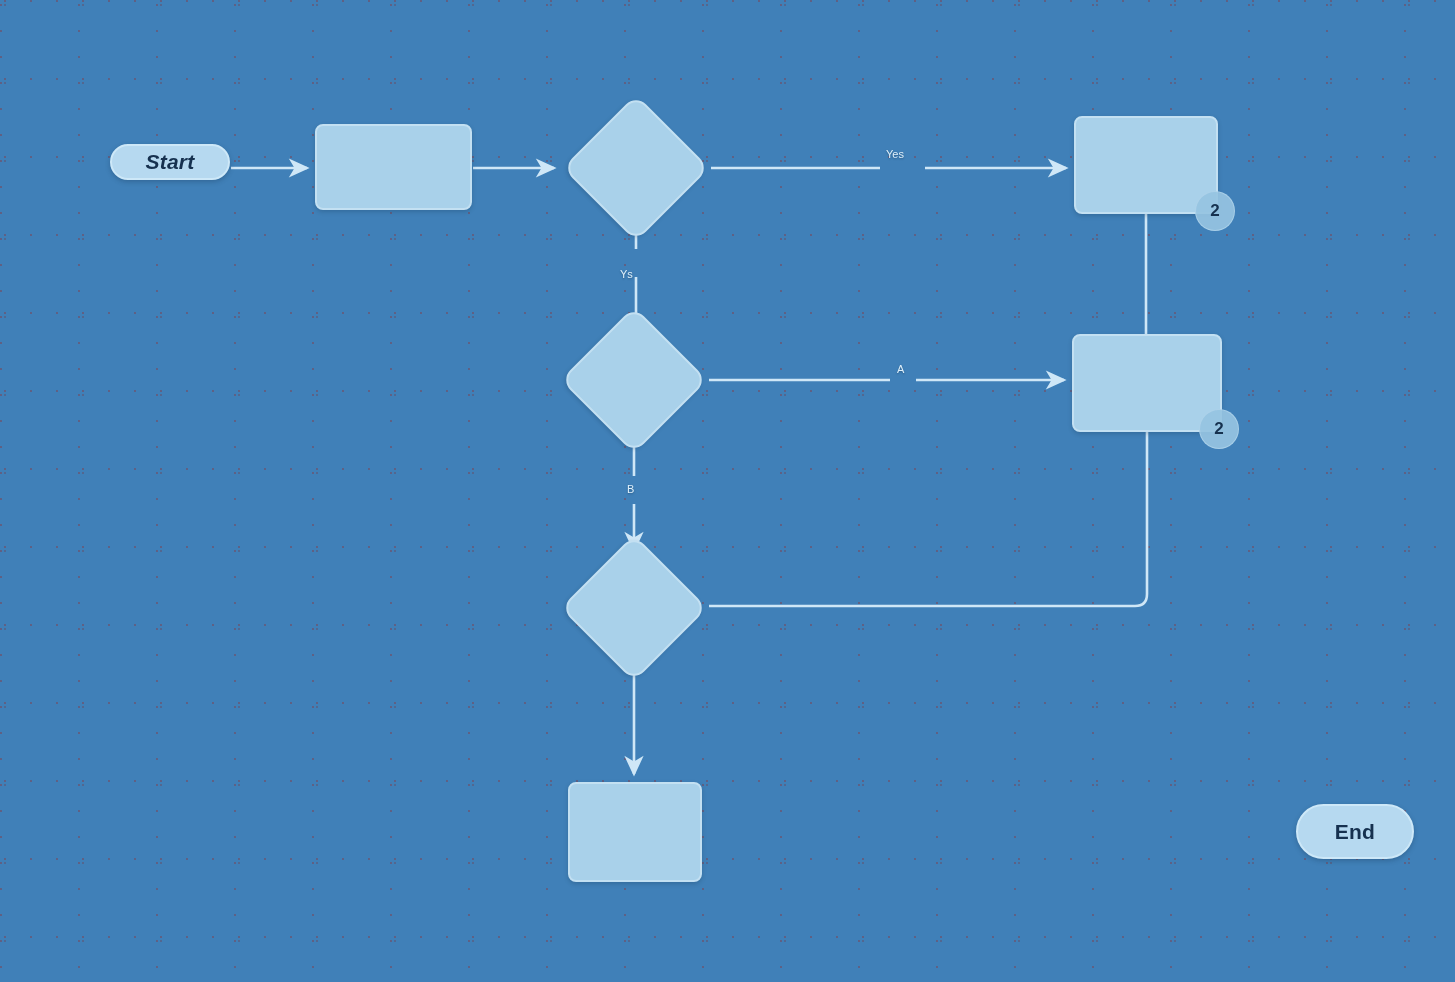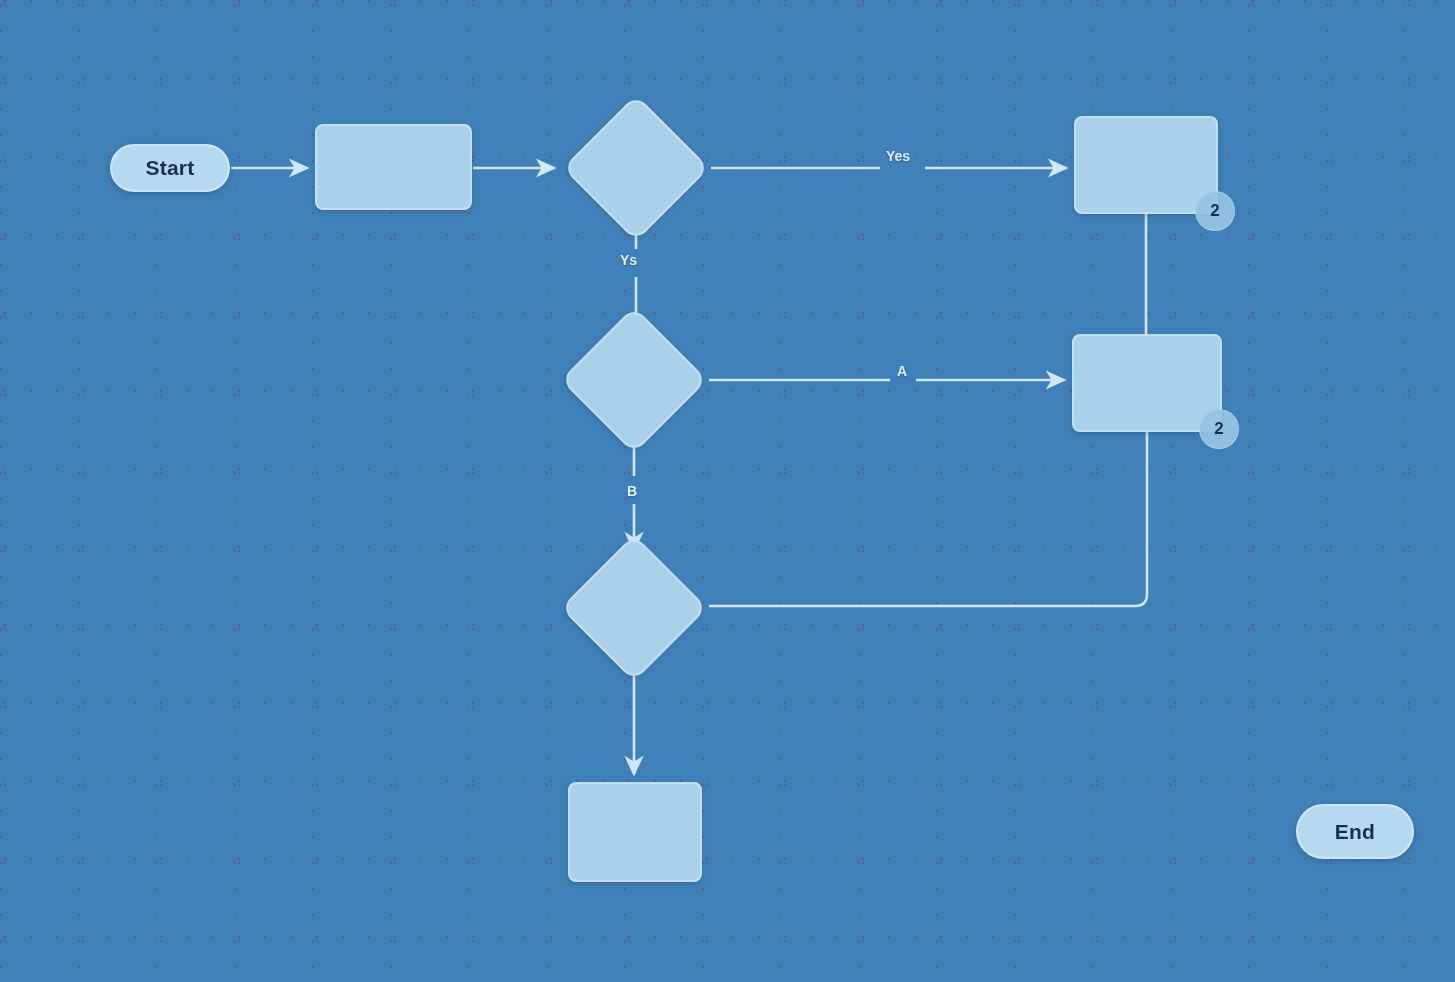--- a/index.html
+++ b/index.html
@@ -85,22 +85,22 @@
     display: flex;
     align-items: center;
     justify-content: center;
     color: #16314f;
     font-size: 17px;
     font-weight: bold;
   }
   .edge-label {
     position: absolute;
     color: #dff0fb;
-    font-size: 14px;
-    font-weight: bold;
+    font-size: 11px;
+    font-weight: normal;
     white-space: nowrap;
     text-shadow: 0 1px 2px rgba(20,50,80,0.45);
   }
 </style>
 </head>
 <body>
 
 <div id="canvas">
 
   <svg id="edges" viewBox="0 0 1455 982" xmlns="http://www.w3.org/2000/svg">
@@ -129,21 +129,21 @@
       <path d="M634,504 L634,550" marker-end="url(#ah)"></path>
 
       <path d="M1146,214 L1146,334"></path>
 
       <path d="M1147,432 L1147,594 Q1147,606 1135,606 L709,606"></path>
 
       <path d="M634,661 L634,774" marker-end="url(#ah)"></path>
     </g>
   </svg>
 
-  <div class="node terminal" style="left:110px; top:144px; width:120px; height:48px;">
+  <div class="node terminal" style="left:110px; top:144px; width:120px; height:36px;font-style:italic;">
     <span class="terminal-label">Start</span>
   </div>
 
   <div class="node proc" style="left:315px; top:124px; width:157px; height:86px;"></div>
 
   <div class="diamond-wrap" style="left:584px; top:116px;">
     <div class="diamond"></div>
   </div>
 
   <div class="node proc" style="left:1074px; top:116px; width:144px; height:98px;">
@@ -163,19 +163,19 @@
   </div>
 
   <div class="node proc" style="left:568px; top:782px; width:134px; height:100px;"></div>
 
   <div class="node terminal" style="left:1296px; top:804px; width:118px; height:55px;">
     <span class="terminal-label">End</span>
   </div>
 
   <div class="edge-label" style="left:886px; top:148px;">Yes</div>
 
-  <div class="edge-label" style="left:620px; top:252px;">Ys</div>
+  <div class="edge-label" style="left:620px; top:268px;">Ys</div>
 
   <div class="edge-label" style="left:897px; top:363px;">A</div>
 
   <div class="edge-label" style="left:627px; top:483px;">B</div>
 
 </div>
 
 </body></html>

